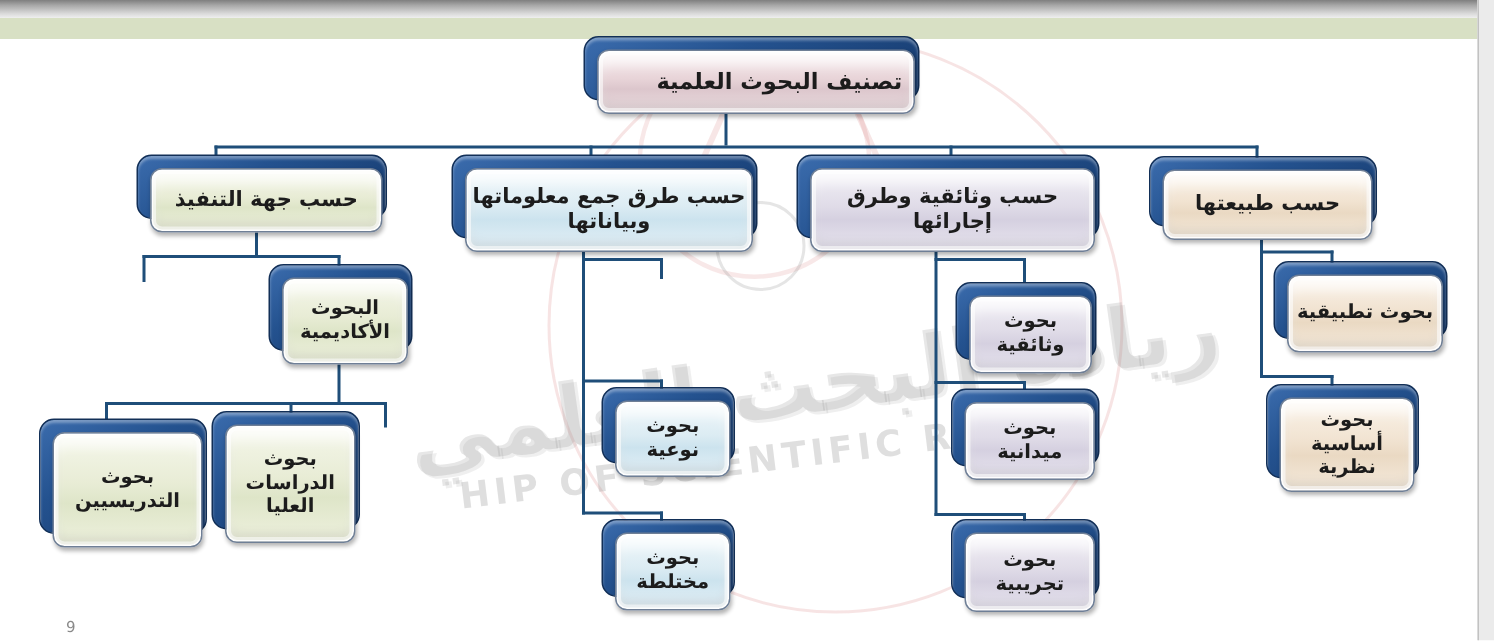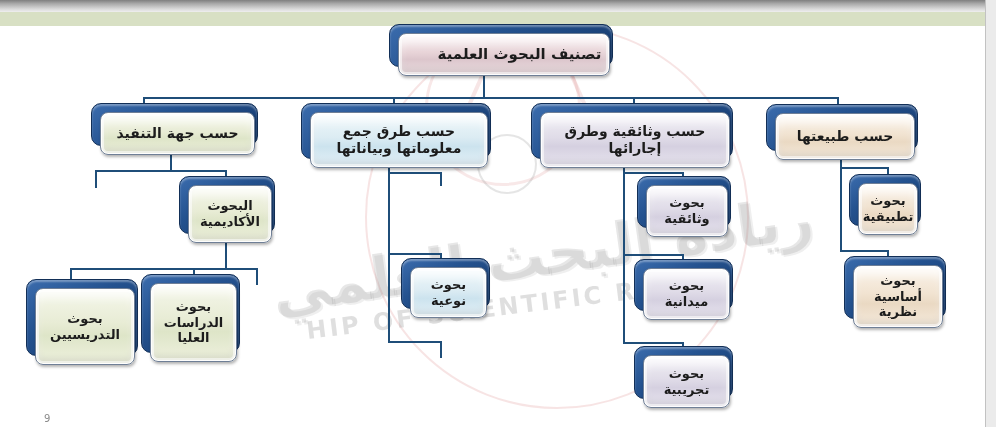--- a/index.html
+++ b/index.html
@@ -115,21 +115,21 @@
   <div class="node pink" style="left:398px;top:33px;width:212px;height:43px">
     <div class="back"></div>
     <div class="face fs-root">تصنيف البحوث العلمية</div>
   </div>
 
   <div class="node green" style="left:100px;top:112px;width:155px;height:43px">
     <div class="back"></div>
     <div class="face fs-l2">حسب جهة التنفيذ</div>
   </div>
 
-  <div class="node blue" style="left:310px;top:112px;width:178px;height:56px">
+  <div class="node blue" style="left:310px;top:112px;width:192px;height:56px">
     <div class="back"></div>
     <div class="face fs-l2">حسب طرق جمع معلوماتها وبياناتها</div>
   </div>
 
   <div class="node purple" style="left:540px;top:112px;width:190px;height:56px">
     <div class="back"></div>
     <div class="face fs-l2">حسب وثائقية وطرق إجارائها</div>
   </div>
 
   <div class="node tan" style="left:775px;top:113px;width:140px;height:47px">
@@ -153,37 +153,41 @@
     <div class="face fs-l3">بحوث الدراسات العليا</div>
   </div>
 
 
 
   <div class="node blue" style="left:410px;top:267px;width:77px;height:51px">
     <div class="back"></div>
     <div class="face fs-l3">بحوث نوعية</div>
   </div>
 
+  <div class="node blue" style="left:410px;top:355px;width:77px;height:52px">
+    <div class="back"></div>
+    <div class="face fs-l3">بحوث مختلطة</div>
+  </div>
 
-  <div class="node purple" style="left:646px;top:185px;width:82px;height:52px">
+  <div class="node purple" style="left:646px;top:197px;width:82px;height:52px">
     <div class="back"></div>
     <div class="face fs-l3">بحوث وثائقية</div>
   </div>
 
   <div class="node purple" style="left:643px;top:268px;width:87px;height:52px">
     <div class="back"></div>
     <div class="face fs-l3">بحوث ميدانية</div>
   </div>
 
   <div class="node purple" style="left:643px;top:355px;width:87px;height:53px">
     <div class="back"></div>
     <div class="face fs-l3">بحوث تجريبية</div>
   </div>
 
-  <div class="node tan" style="left:858px;top:183px;width:60px;height:52px">
+  <div class="node tan" style="left:858px;top:183px;width:104px;height:52px">
     <div class="back"></div>
     <div class="face fs-l3">بحوث تطبيقية</div>
   </div>
 
   <div class="node tan" style="left:853px;top:265px;width:90px;height:63px">
     <div class="back"></div>
     <div class="face fs-l3">بحوث أساسية نظرية</div>
   </div>
 
   <div class="slidenum">9</div>

